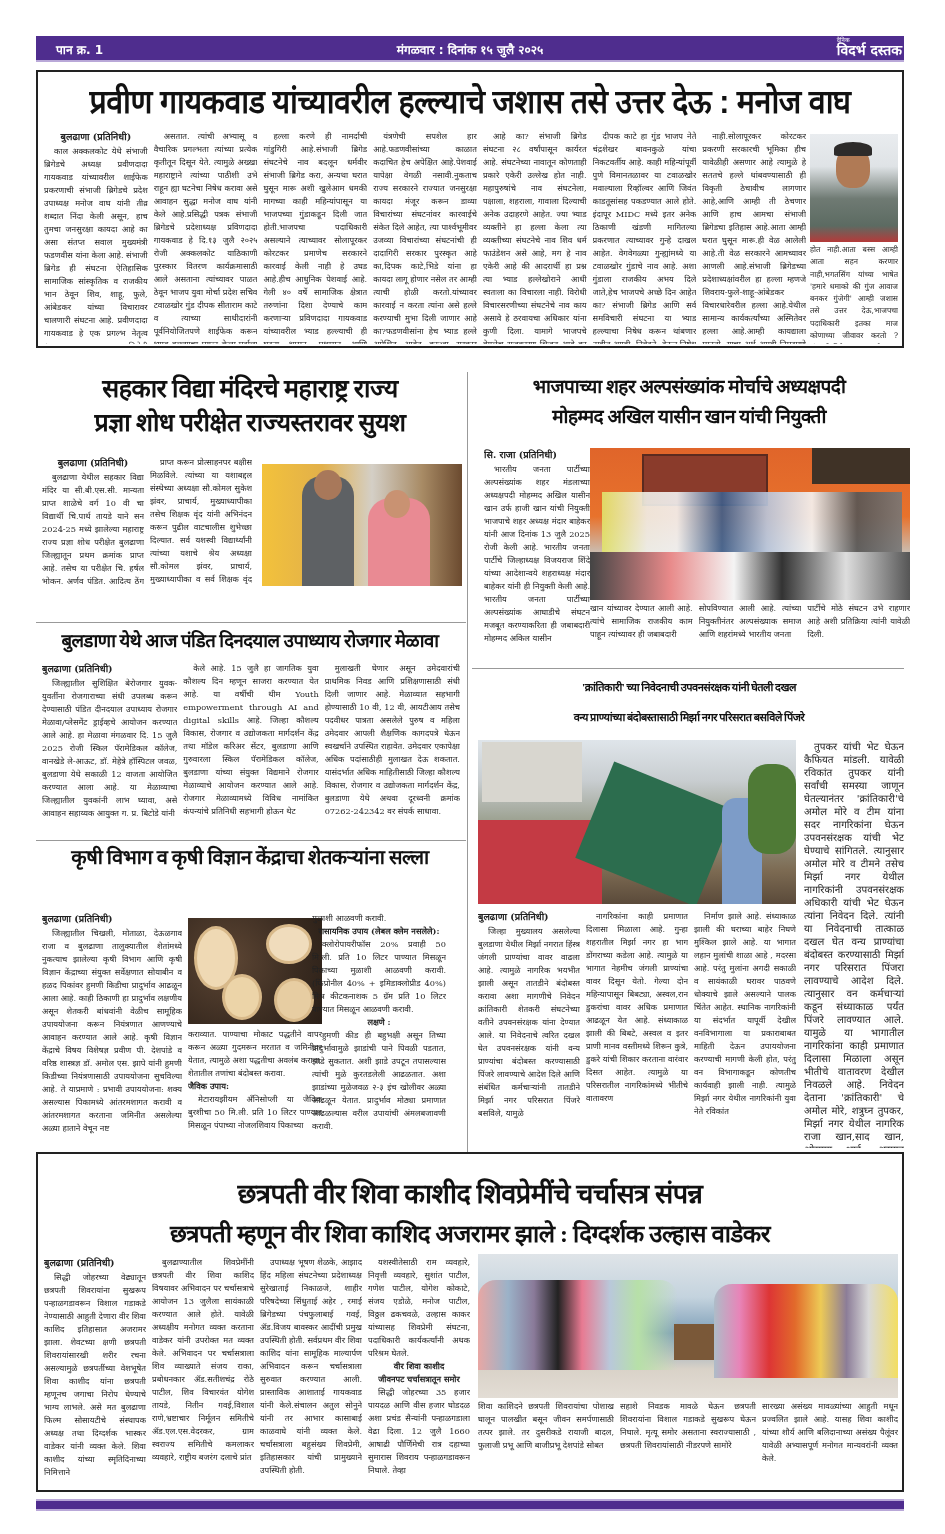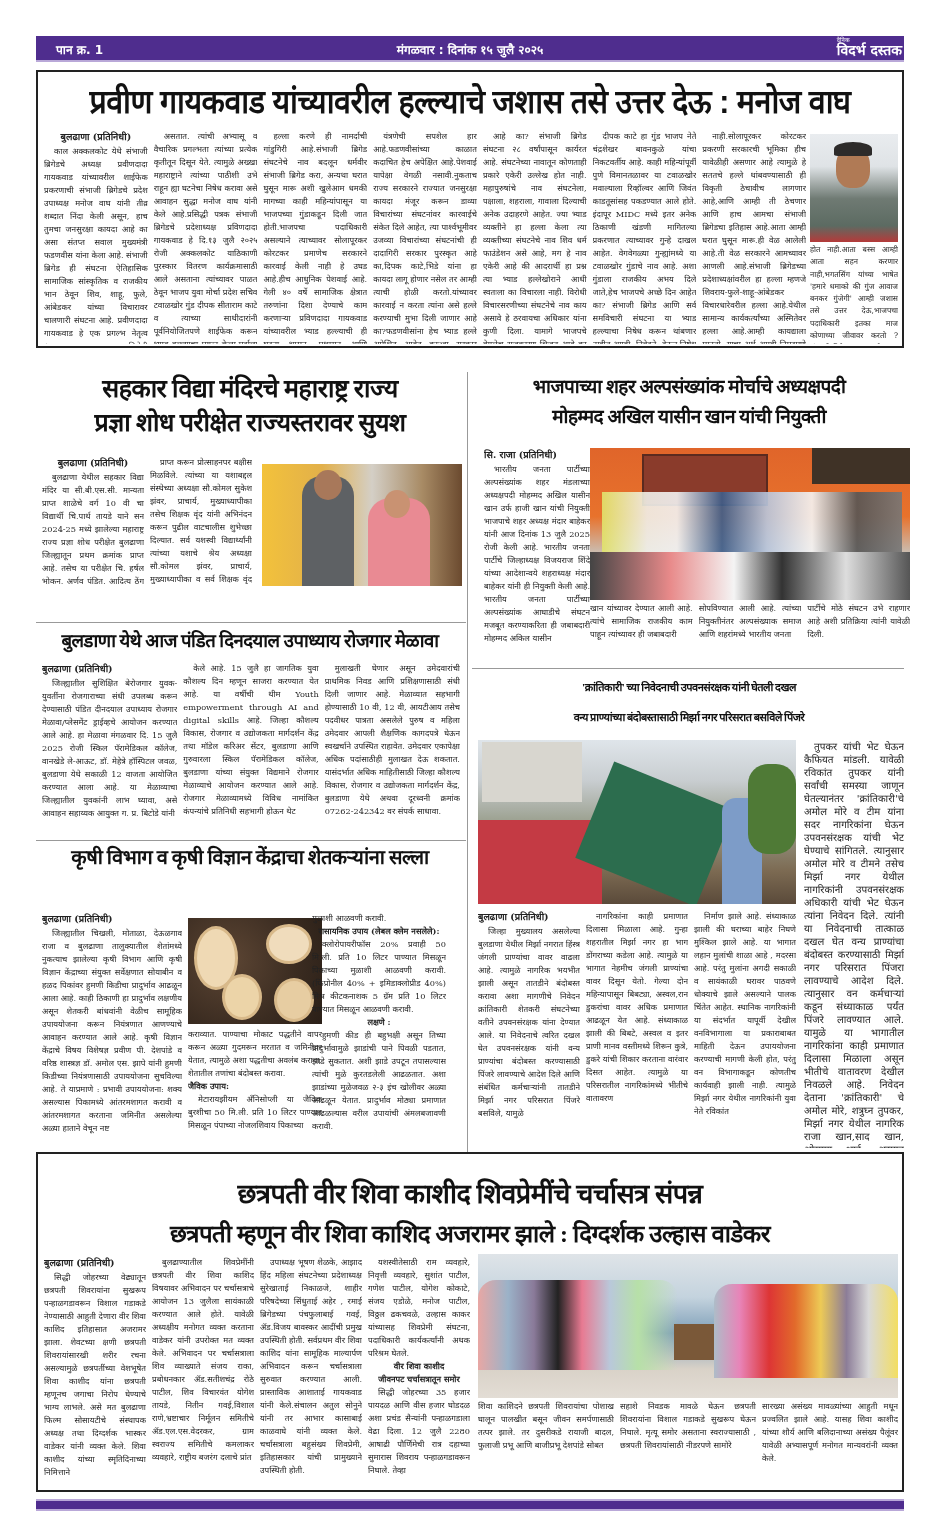--- a/index.html
+++ b/index.html
@@ -211,21 +211,21 @@
     <div class="col">
         <p>बुलढाण्यातील शिवप्रेमींनी छत्रपती वीर शिवा काशिद विषयावर अभिवादन पर चर्चासत्राचे आयोजन 13 जुलैला सायंकाळी करण्यात आले होते. यावेळी अध्यक्षीय मनोगत व्यक्त करताना वाडेकर यांनी उपरोक्त मत व्यक्त केले. अभिवादन पर चर्चासत्राला शिव व्याख्याते संजय राका, प्रबोधनकार ॲड.सतीशचंद्र रोठे पाटील, शिव विचारवंत योगेश तायडे, नितीन गवई,विशाल राणे,भ्रष्टाचार निर्मूलन समितीचे ॲड.एल.एस.वेदरकर, ग्राम स्वराज्य समितीचे कमलाकर व्यवहारे, राष्ट्रीय बजरंग दलाचे प्रांत</p>
       </div>
     <div class="col">
         <p>उपाध्यक्ष भूषण शेळके, आझाद हिंद महिला संघटनेच्या प्रदेशाध्यक्ष सुरेखाताई निकाळजे, शाहीर परिषदेच्या सिंधुताई अहेर , रमाई ब्रिगेडच्या पंचफुलाबाई गवई, ॲड.विजय बावस्कर आदींची प्रमुख उपस्थिती होती. सर्वप्रथम वीर शिवा काशिद यांना सामूहिक माल्यार्पण अभिवादन करून चर्चासत्राला सुरुवात करण्यात आली. प्रास्ताविक आशाताई गायकवाड यांनी केले.संचालन अतुल सोनुने यांनी तर आभार कासाबाई काळवाघे यांनी व्यक्त केले. चर्चासत्राला बहुसंख्य शिवप्रेमी, इतिहासकार यांची प्रामुख्याने उपस्थिती होती.</p>
       </div>
     <div class="col">
       <p>यशस्वीतेसाठी राम व्यवहारे, निवृत्ती व्यवहारे, सुशांत पाटील, गणेश पाटील, योगेश कोकाटे, संजय एडोळे, मनोज पाटील, विठ्ठल ढकचवळे, उल्हास काकर यांच्यासह शिवप्रेमी संघटना, पदाधिकारी कार्यकर्त्यांनी अथक परिश्रम घेतले.</p>
       <p class="sub">वीर शिवा काशीद</p>
       <p class="sub">जीवनपट चर्चासत्रातून समोर</p>
-      <p>सिद्धी जोहरच्या 35 हजार पायदळ आणि वीस हजार घोडदळ अशा प्रचंड सैन्यांनी पन्हाळगडाला वेढा दिला. 12 जुलै 2280 आषाढी पौर्णिमेची रात्र दहाच्या सुमारास शिवराय पन्हाळगडावरून निघाले. तेव्हा</p>
+      <p>सिद्धी जोहरच्या 35 हजार पायदळ आणि वीस हजार घोडदळ अशा प्रचंड सैन्यांनी पन्हाळगडाला वेढा दिला. 12 जुलै 1660 आषाढी पौर्णिमेची रात्र दहाच्या सुमारास शिवराय पन्हाळगडावरून निघाले. तेव्हा</p>
     </div>
   </div>
   <div class="photo" style="left:440px;top:100px;width:420px;height:144px;background:linear-gradient(180deg,#dfe4e8 0%,#c4d3de 30%,#7f9fb8 55%,#d9d2c8 80%,#e3ddd5 100%);">
     <div style="position:absolute;left:0;top:26px;width:200px;height:90px;background:linear-gradient(90deg,#e8a7a4 0%,#9bb2c8 15%,#8a7a99 28%,#222 40%,#e87a92 52%,#b9c8da 66%,#b7e0a8 80%,transparent 100%);border-radius:18px 18px 0 0;"></div>
     <div style="position:absolute;left:196px;top:70px;width:42px;height:36px;background:#7a5838;"></div>
     <div style="position:absolute;left:236px;top:30px;width:184px;height:94px;background:linear-gradient(90deg,#aebcc8 0%,#e884b8 14%,#dd3535 30%,#e26a2b 44%,#edca56 58%,#8c7d98 72%,#d9d9d9 84%,#f3de62 100%);border-radius:18px 18px 0 0;"></div>
   </div>
   <div class="cols" style="left:440px;top:246px;width:420px;height:88px;">
     <div class="col"><span>शिवा काशिदने छत्रपती शिवरायांचा पोशाख घालून पालखीत बसून जीवन समर्पणासाठी तत्पर झाले. तर दुसरीकडे रायाजी बादल, फुलाजी प्रभू आणि बाजीप्रभू देशपांडे सोबत</span></div>
     <div class="col"><span>सहाशे निवडक मावळे घेऊन छत्रपती शिवरायांना विशाल गडाकडे सुखरूप घेऊन निघाले. मृत्यू समोर असताना स्वराज्यासाठी , छत्रपती शिवरायांसाठी नीडरपणे सामोरे</span></div>

